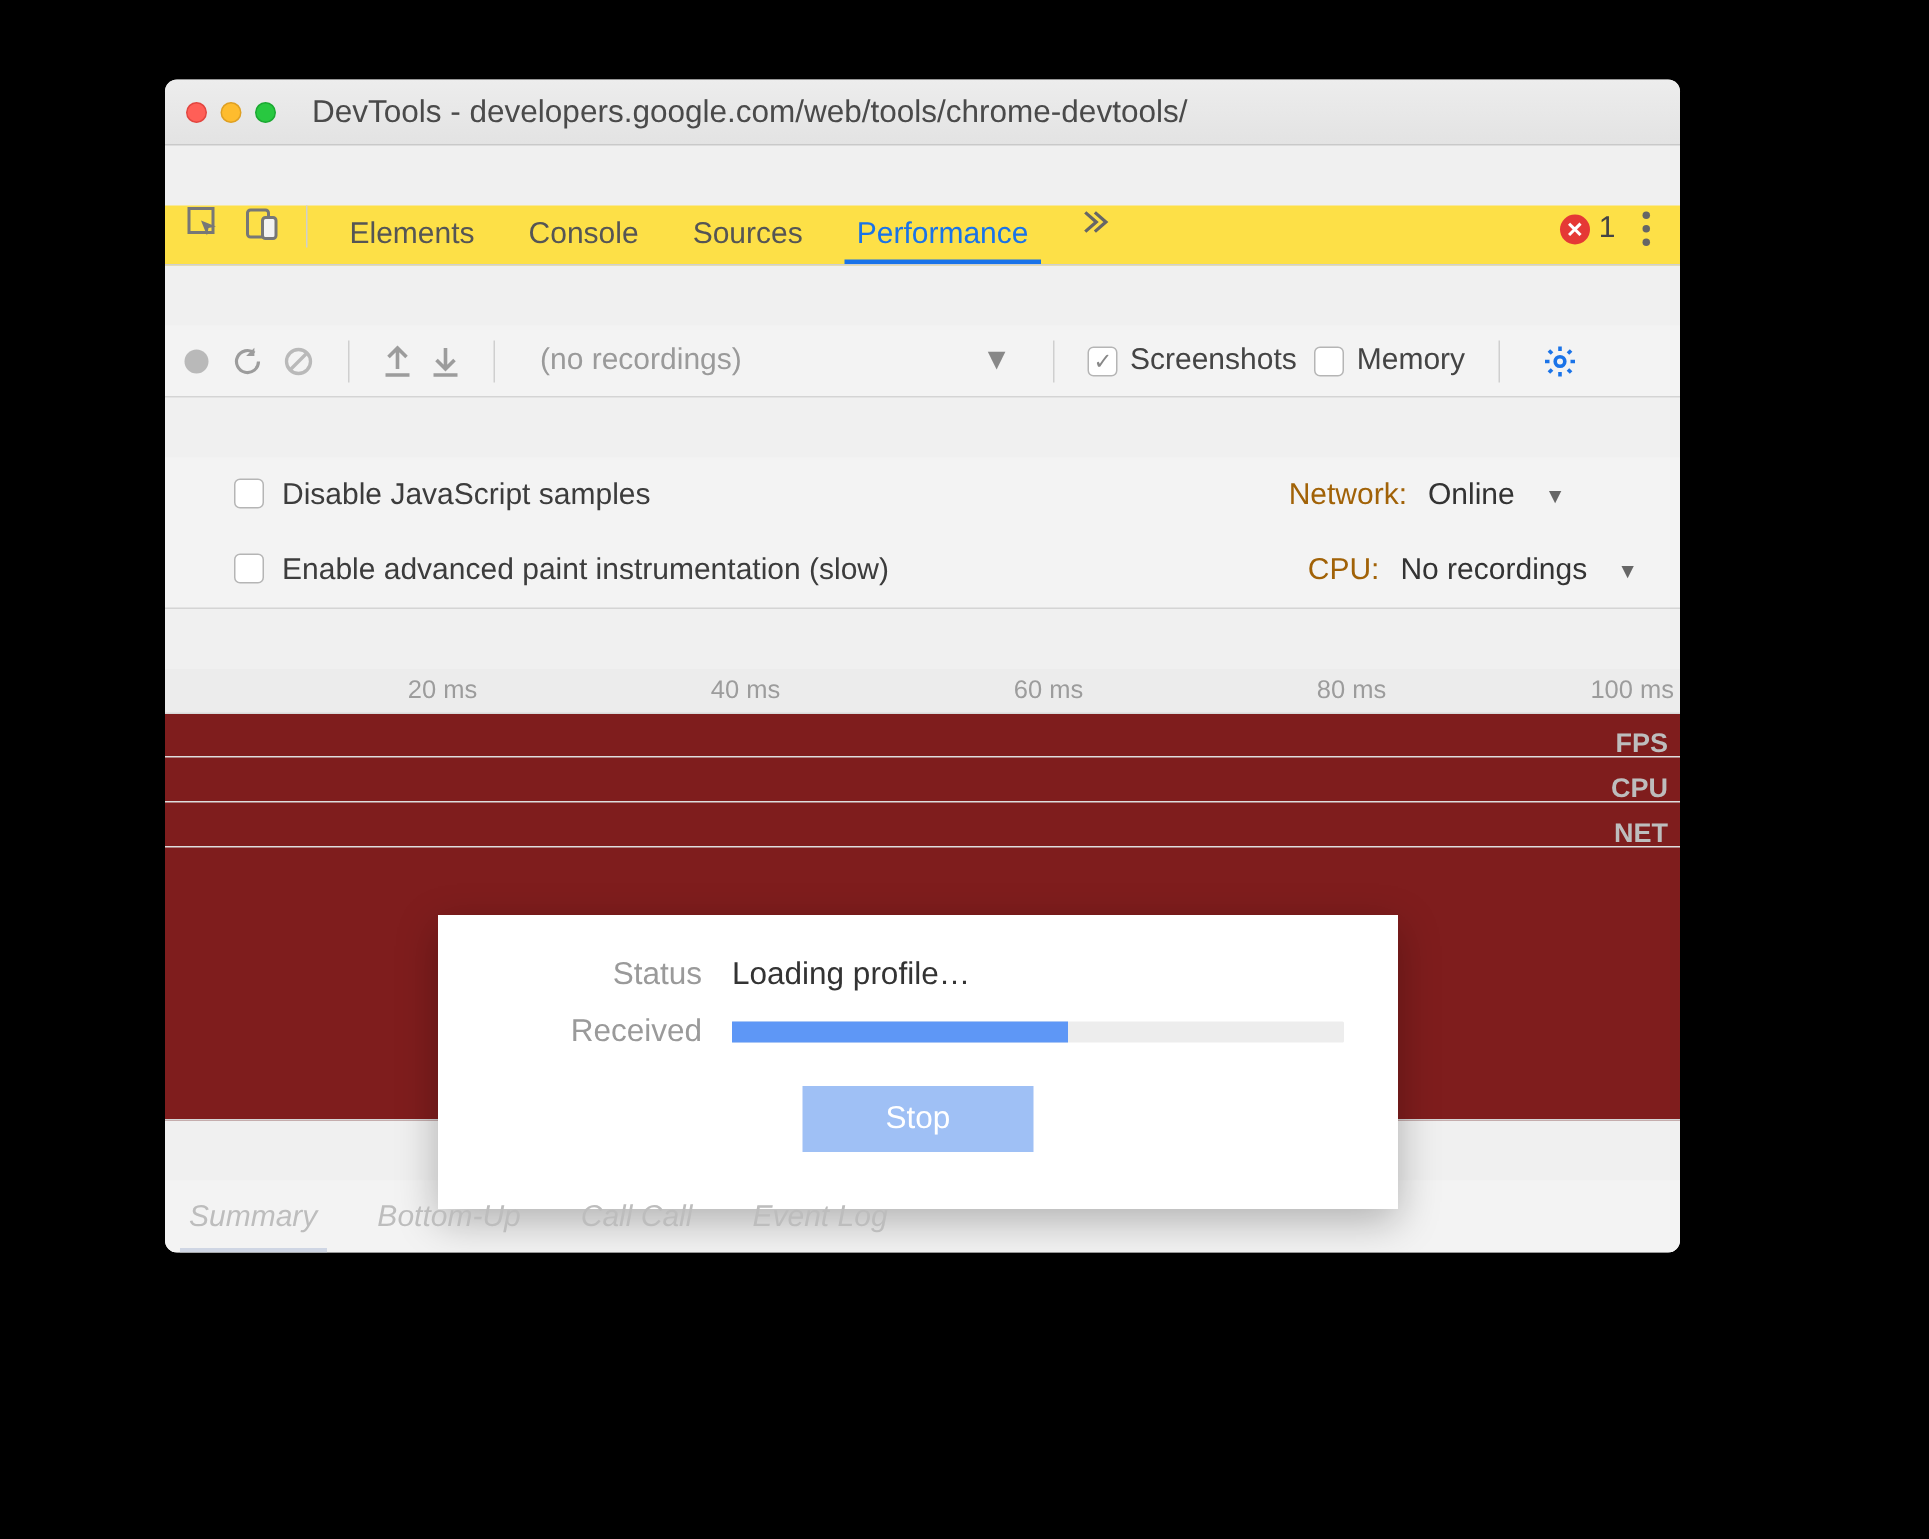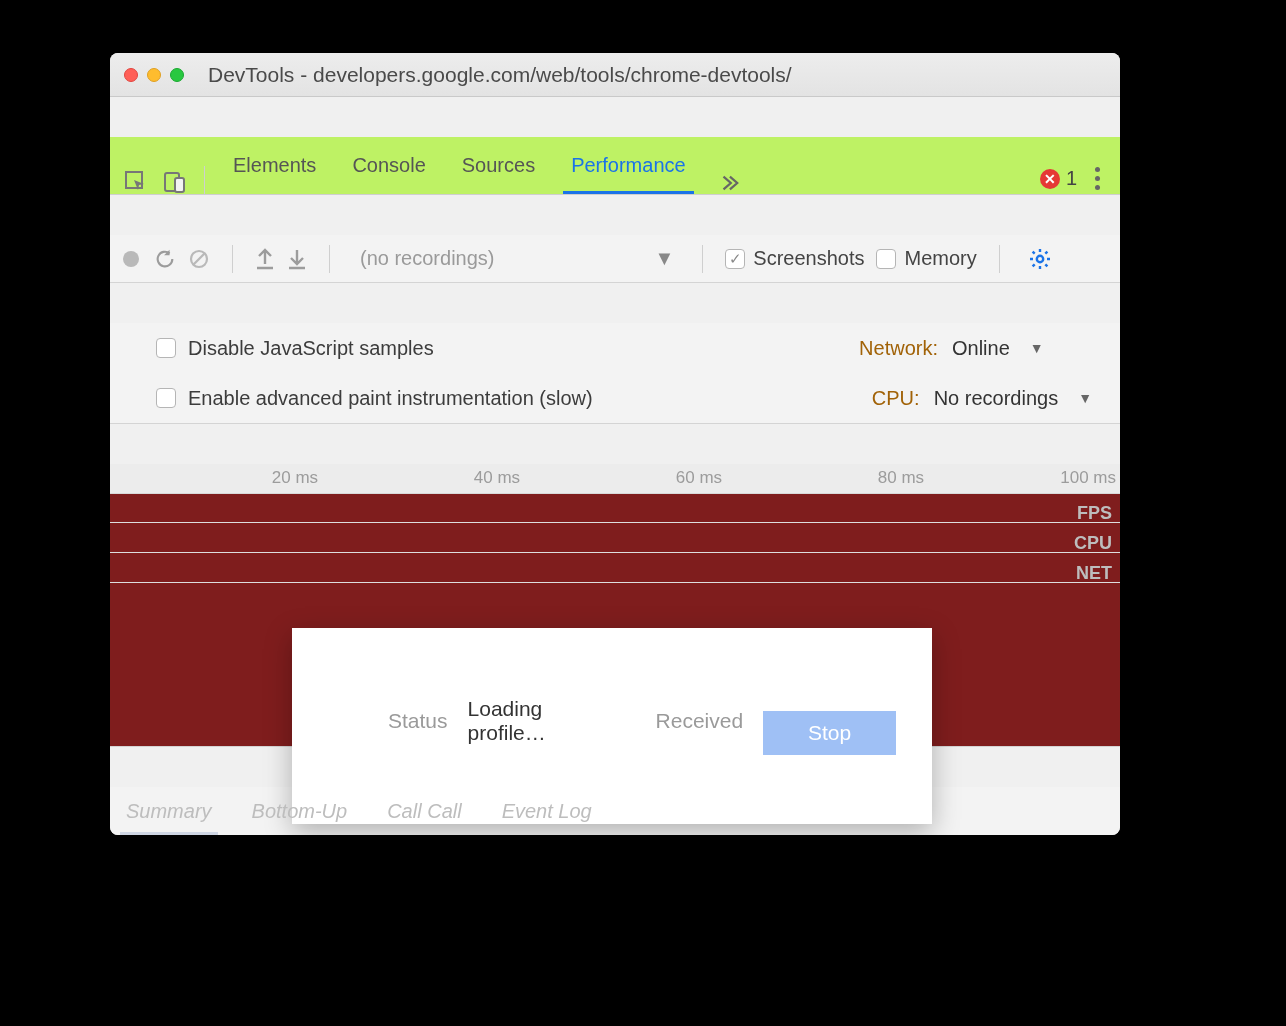--- a/index.html
+++ b/index.html
@@ -36,25 +36,25 @@
   }
   .traffic { display:flex; gap:9px; }
   .dot { width:14px; height:14px; border-radius:50%; }
   .dot.red { background:#ff5f57; border:1px solid #e24640; }
   .dot.yellow { background:#febc2e; border:1px solid #dfa023; }
   .dot.green { background:#28c840; border:1px solid #1ba932; }
   .title { flex:0 0 auto; margin-left:14px; color:#4a4a4a; font-size:21px; }
 
   
   .tabstrip {
-    height: 58px;
-    background: #bef264;
+    height: 40px;
+    background: #fde047;
     border-bottom: 1px solid #cfcfcf;
     display:flex;
-    align-items:flex-end;
+    align-items:flex-start;
     padding: 0 10px;
   }
   .dock-icons { display:flex; align-items:center; gap:14px; padding: 0 8px 0 4px;}
   .divider-v { width:1px; height:28px; background:#cfcfcf; margin:0 10px; }
   .tabs { display:flex; align-items:stretch; height:100%; gap:0; }
   .tab {
     padding: 0 18px;
     display:flex; align-items:center;
     color:#555; font-size:20px;
     cursor:pointer;
@@ -101,21 +101,21 @@
   
   .settings {
     background:#f3f3f3;
     border-bottom:1px solid #d4d4d4;
   }
   .setrow {
     display:flex; align-items:center;
     height:50px; padding:0 14px;
     font-size:20px; color:#3c3c3c;
   }
-  .setrow .chkwrap { display:flex; align-items:center; gap:12px;padding-left:32px; }
+  .setrow .chkwrap { display:flex; align-items:flex-start; gap:12px;padding-left:32px; }
   .setrow .right { margin-left:auto; display:flex; align-items:center; gap:14px; padding-right:14px;}
   .sel-label { color:#a16207; }
   .sel-value { color:#333; display:flex; align-items:center; gap:20px; min-width:140px;}
   .caret-down { color:#666; font-size:14px;}
 
   
   .timeline {
     position:relative; background:#7f1d1d;
     flex:1;
     border-bottom:1px solid #d4d4d4;
@@ -129,21 +129,21 @@
   .hgrid { position:absolute; left:0; right:0; top:30px; height:100px;}
   .hline { position:absolute; left:0; right:0; height:1px; background:#dedede;}
 
   
   .modal {
     position:absolute;
     left:182px; top:164px;
     width:640px; height:196px;
     background:#fff;
     box-shadow: 0 8px 26px rgba(0,0,0,0.28);
-    display:flex; flex-direction:row;
+    display:flex; flex-direction:column;
     padding:28px 36px 24px 36px;
   }
   .mrow { display:flex; align-items:center; margin-bottom:14px;}
   .mlabel { width:140px; text-align:right; color:#9a9a9a; font-size:21px; margin-right:20px;}
   .mval { color:#333; font-size:21px;}
   .progress { flex:1; height:14px; background:#ededed; position:relative; border-radius:1px;}
   .progress .fill { position:absolute; left:0; top:0; bottom:0; width:55%; background:#5e97f6;}
   .stop-btn {
     align-self:center; margin-top:10px;
     width:154px; height:44px;

